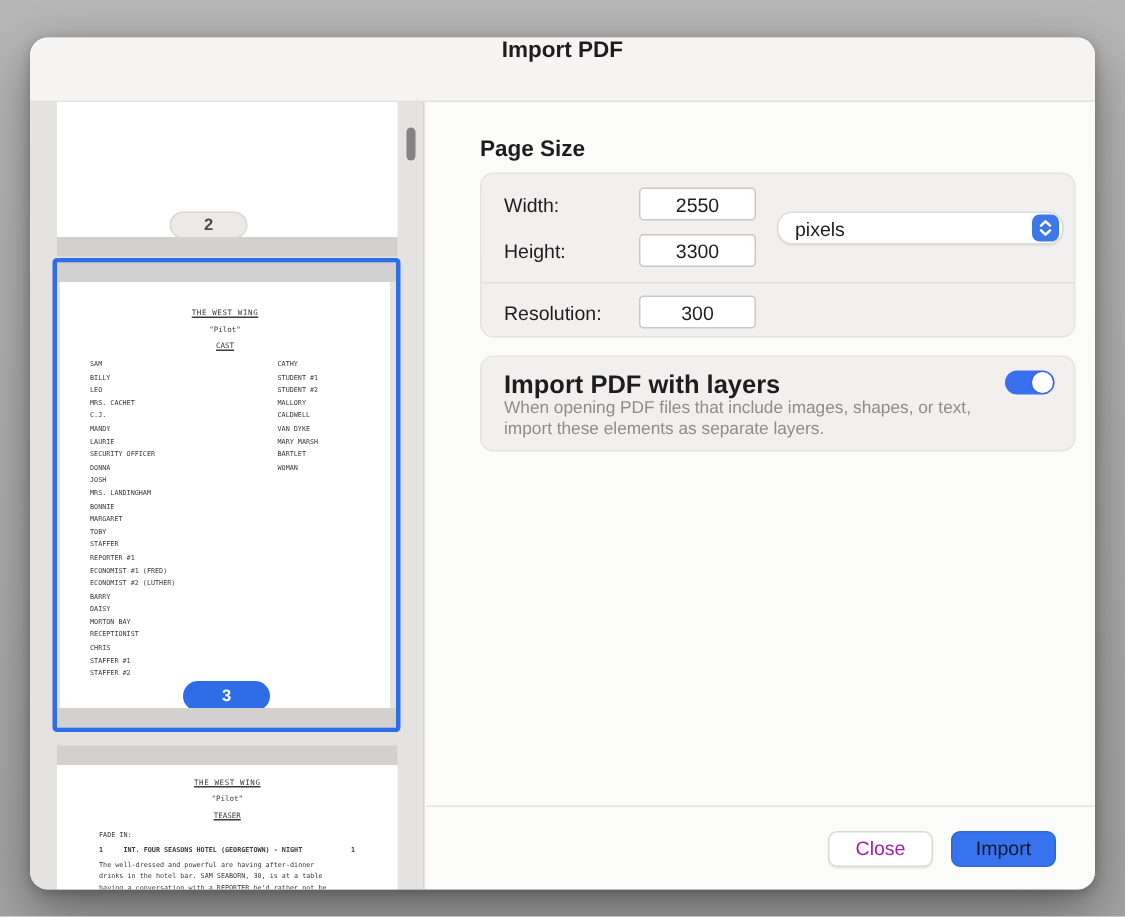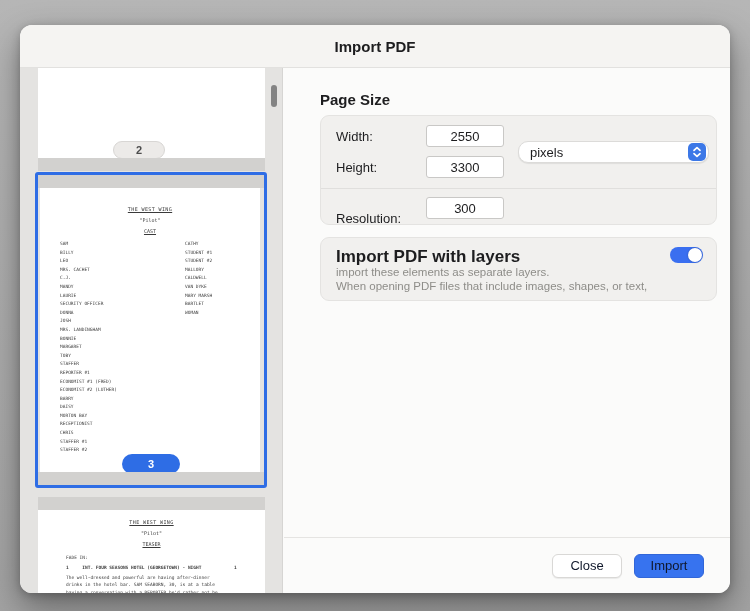--- a/index.html
+++ b/index.html
@@ -11,21 +11,21 @@
     -webkit-font-smoothing:antialiased;
   }
   .dialog {
     position:absolute; left:20px; top:25px; width:710px; height:568px;
     background:#fbfbfa; border-radius:12px; overflow:hidden;
     box-shadow:0 14px 34px rgba(0,0,0,.38), 0 2px 8px rgba(0,0,0,.22);
   }
   .titlebar {
     position:absolute; left:0; top:0; right:0; height:43px;
     background:#f5f4f2; border-bottom:1px solid #e2e1df;
-    display:flex; align-items:center; justify-content:center;
+    display:flex; align-items:flex-start; justify-content:center;
   }
   .titlebar .title { font-size:15px; font-weight:bold; color:#1d1d1f; }
 
   
   .sidebar {
     position:absolute; left:0; top:43px; bottom:0; width:263px;
     background:#e4e3e1; border-right:1px solid #d6d5d3; overflow:hidden;
   }
   .thumb-page { position:absolute; background:#ffffff; }
   .strip { position:absolute; background:#d2d1cf; }
@@ -95,21 +95,21 @@
   .toggle.on .knob { left:auto; right:1px; }
 
   
   .footer-divider { position:absolute; left:0; right:0; top:469px; height:1px; background:#e5e4e2; }
   .footer { position:absolute; left:0; right:26px; top:470px; bottom:0; display:flex; align-items:center; justify-content:flex-end; gap:12px; }
   .btn {
     min-width:70px; height:24px; border-radius:6px; font-size:13px;
     display:flex; align-items:center; justify-content:center; cursor:default;
     font-family:"Liberation Sans", sans-serif;
   }
-  .btn-plain { background:#ffffff; color:#0f172a; border:1px solid #d9d8d6; box-shadow:0 1px 1px rgba(0,0,0,.07); }
+  .btn-plain { background:#ffffff; color:#a21caf; border:1px solid #d9d8d6; box-shadow:0 1px 1px rgba(0,0,0,.07); }
   .btn-primary { background:#3773ef; color:#0f172a; border:1px solid #3166d8; font-weight:normal; }
 </style>
 </head>
 <body>
 
 <div class="dialog">
 
   <div class="titlebar">
     <div class="title">Import PDF</div>
   </div>
@@ -165,30 +165,30 @@
         <span class="stepper">
           <svg width="10" height="12" viewBox="0 0 10 12">
             <path d="M2 4.4 L5 1.6 L8 4.4" fill="none" stroke="#ffffff" stroke-width="1.7" stroke-linecap="round" stroke-linejoin="round"></path>
             <path d="M2 7.6 L5 10.4 L8 7.6" fill="none" stroke="#ffffff" stroke-width="1.7" stroke-linecap="round" stroke-linejoin="round"></path>
           </svg>
         </span>
       </div>
 
       <div class="hdivider" style="top:72px;"></div>
 
-      <div class="fld-label" style="left:15px; top:95px;">Resolution:</div>
+      <div class="fld-label" style="left:15px; top:85px;">Resolution:</div>
       <input class="txt-input" style="left: 105px; top: 81px;" type="text" value="300">
 
     </div>
 
     <div class="group" id="group-layers">
       <div class="layers-title">Import PDF with layers</div>
       <div class="layers-desc">
+        <div>When opening PDF files that include images, shapes, or text,</div>
         <div>import these elements as separate layers.</div>
-        <div>When opening PDF files that include images, shapes, or text,</div>
       </div>
       <div class="toggle on">
         <div class="knob"></div>
       </div>
     </div>
 
     <div class="footer-divider"></div>
     <div class="footer">
       <button class="btn btn-plain">Close</button>
       <button class="btn btn-primary">Import</button>

